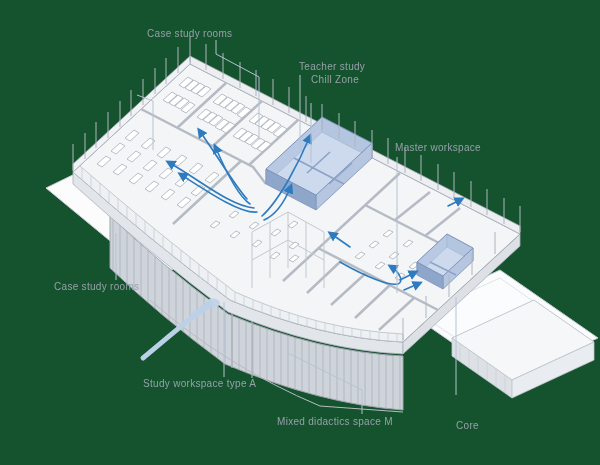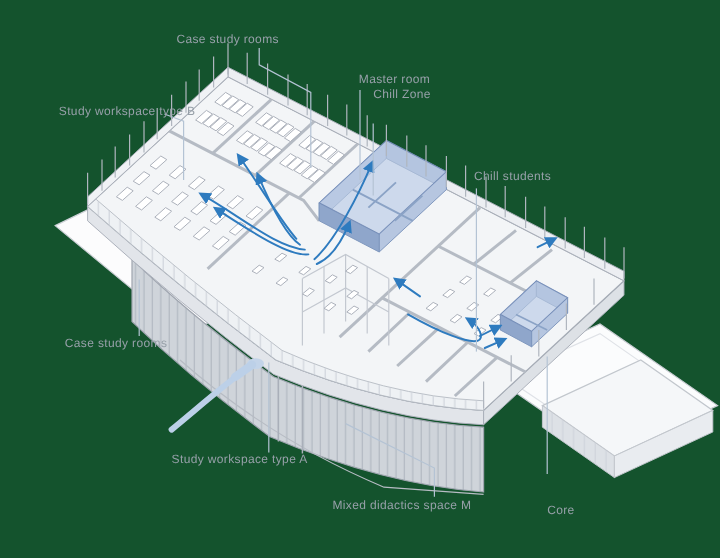--- a/index.html
+++ b/index.html
@@ -169,21 +169,20 @@
       <path d="M311,103 V163"></path>
       <path d="M397,157 V293"></path>
       <path d="M116,280 V233"></path>
       <path d="M224,377 V302"></path>
       <path d="M288,353 L362,390 V414"></path>
       <path d="M456,395 V297"></path>
     </g>
   </svg>
 
   <div class="label" style="left:147px; top:28px">Case study rooms</div>
-  <div class="label" style="left:49px;  top:88px">Study workspace type B</div>
-  <div class="label" style="left:299px; top:61px">Master room</div>
+  <div class="label" style="left:299px; top:61px">Teacher study</div>
   <div class="label" style="left:311px; top:74px">Chill Zone</div>
-  <div class="label" style="left:395px; top:142px">Chill students</div>
+  <div class="label" style="left:395px; top:142px">Master workspace</div>
   <div class="label" style="left:54px;  top:281px">Case study rooms</div>
   <div class="label" style="left:277px; top:416px">Mixed didactics space M</div>
   <div class="label" style="left:143px; top:378px">Study workspace type A</div>
   <div class="label" style="left:456px; top:420px">Core</div>
 </div>
 
 </body></html>

